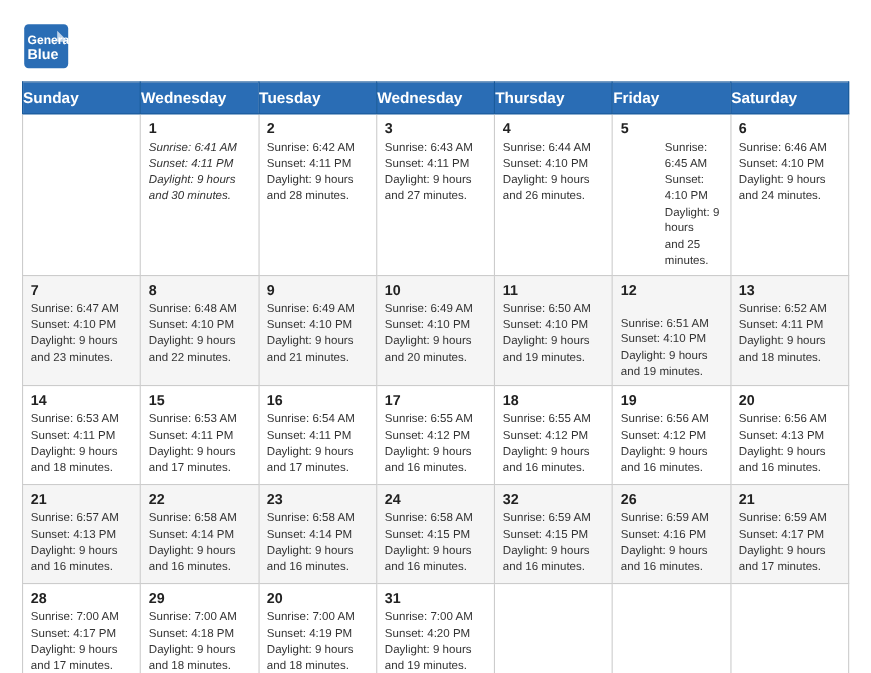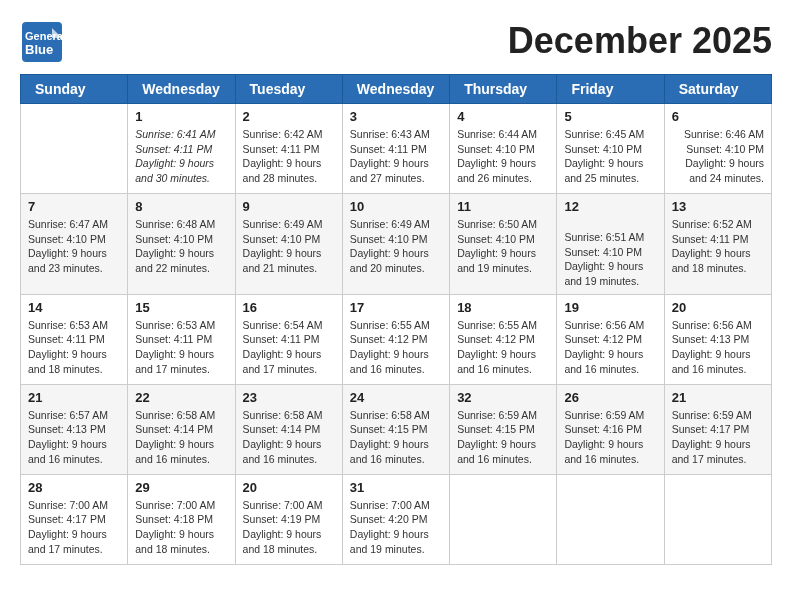--- a/index.html
+++ b/index.html
@@ -40,21 +40,21 @@
     }
     .calendar {
       width: 100%;
       border-collapse: collapse;
       border: 1px solid #ccc;
     }
     .calendar th {
       background: #2a6db5;
       color: #fff;
       text-align: left;
-      padding: 6px 14px;
+      padding: 6px 0;
       font-size: 14px;
       border: 1px solid #1a5a9a;
     }
     .calendar td {
       border: 1px solid #ccc;
       vertical-align: top;
       padding: 5px 7px;
       font-size: 11px;
       color: #333;
       width: calc(100% / 7);
@@ -93,21 +93,20 @@
     <div class="logo-wrapper">
       <svg width="44" height="44" viewBox="0 0 44 44">
         <rect x="2" y="2" width="40" height="40" rx="4" fill="#2a6db5"></rect>
         <text x="5" y="20" font-size="11" font-weight="bold" fill="white" font-family="Arial">General</text>
         <text x="5" y="34" font-size="13" font-weight="bold" fill="white" font-family="Arial">Blue</text>
         <polygon points="32,8 42,18 32,18" fill="white" opacity="0.7"></polygon>
       </svg>
     </div>
   </div>
   <div class="title-area">
-    <div class="month-title">December 2025</div>
   </div>
 </div>
 
 <table class="calendar">
   <thead>
     <tr>
     <th>Sunday</th>
         <th>Wednesday</th>
         <th>Tuesday</th>
         <th>Wednesday</th>
@@ -142,28 +141,28 @@
         </td>
         <td>
           <div class="day-number">4</div>
           <div class="day-info" style="white-space: pre-line;">Sunrise: 6:44 AM
 Sunset: 4:10 PM
 Daylight: 9 hours
 and 26 minutes.</div>
         </td>
         <td>
           <div class="day-number">5</div>
-          <div class="day-info" style="white-space: pre-line;">Sunrise: 6:45 AM
+          <div class="day-info" style="white-space: pre-line; margin-left: 40px;">Sunrise: 6:45 AM
 Sunset: 4:10 PM
 Daylight: 9 hours
 and 25 minutes.</div>
         </td>
         <td>
           <div class="day-number">6</div>
-          <div class="day-info" style="white-space: pre-line; text-align: right;">Sunrise: 6:46 AM
+          <div class="day-info" style="white-space: pre-line;">Sunrise: 6:46 AM
 Sunset: 4:10 PM
 Daylight: 9 hours
 and 24 minutes.</div>
         </td>
       </tr>
       <tr>
         <td>
           <div class="day-number">7</div>
           <div class="day-info" style="white-space: pre-line;">Sunrise: 6:47 AM
 Sunset: 4:10 PM

